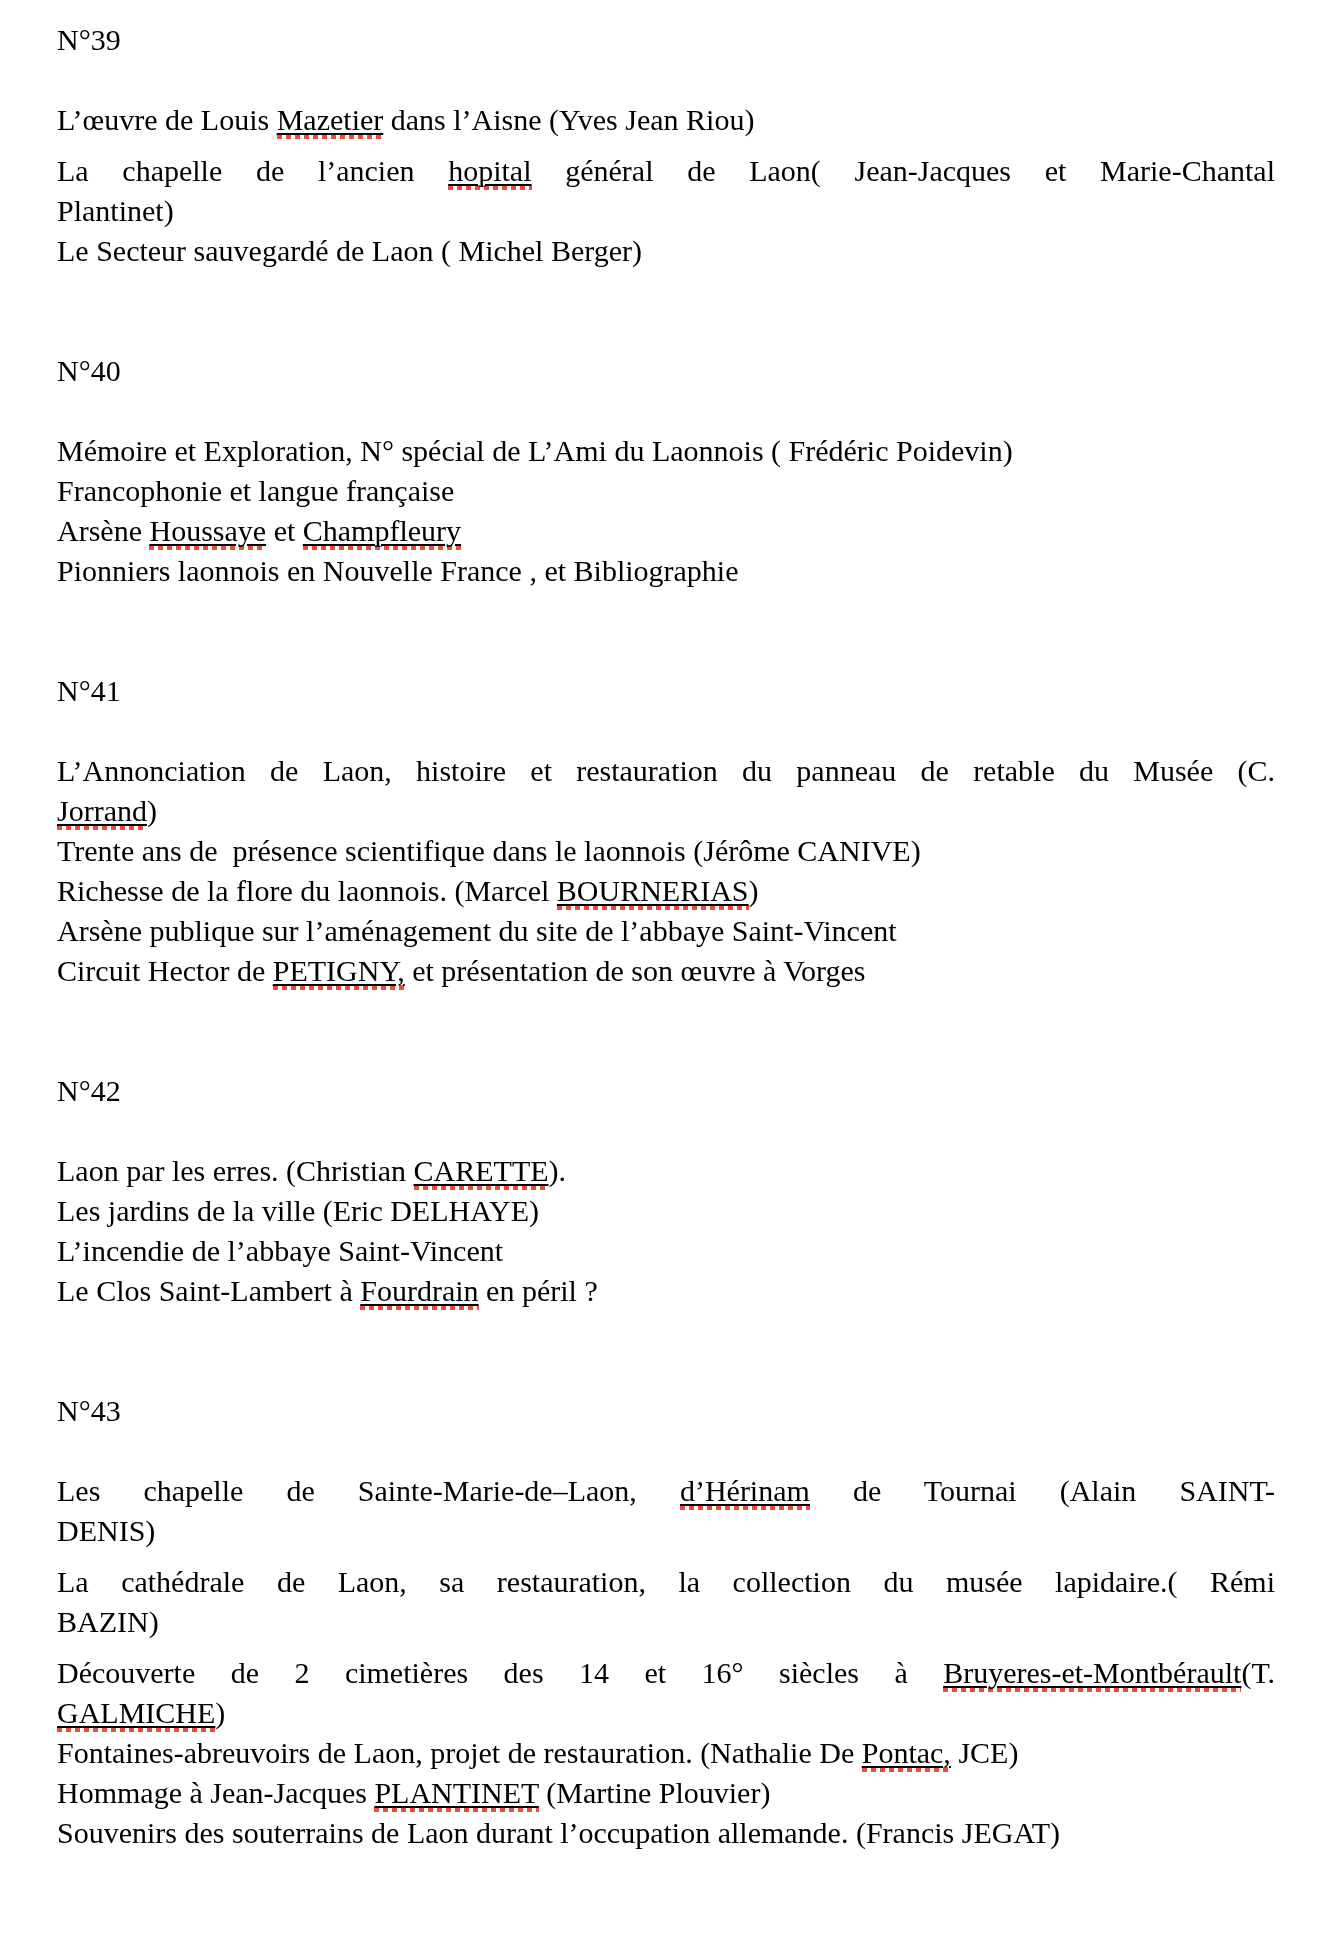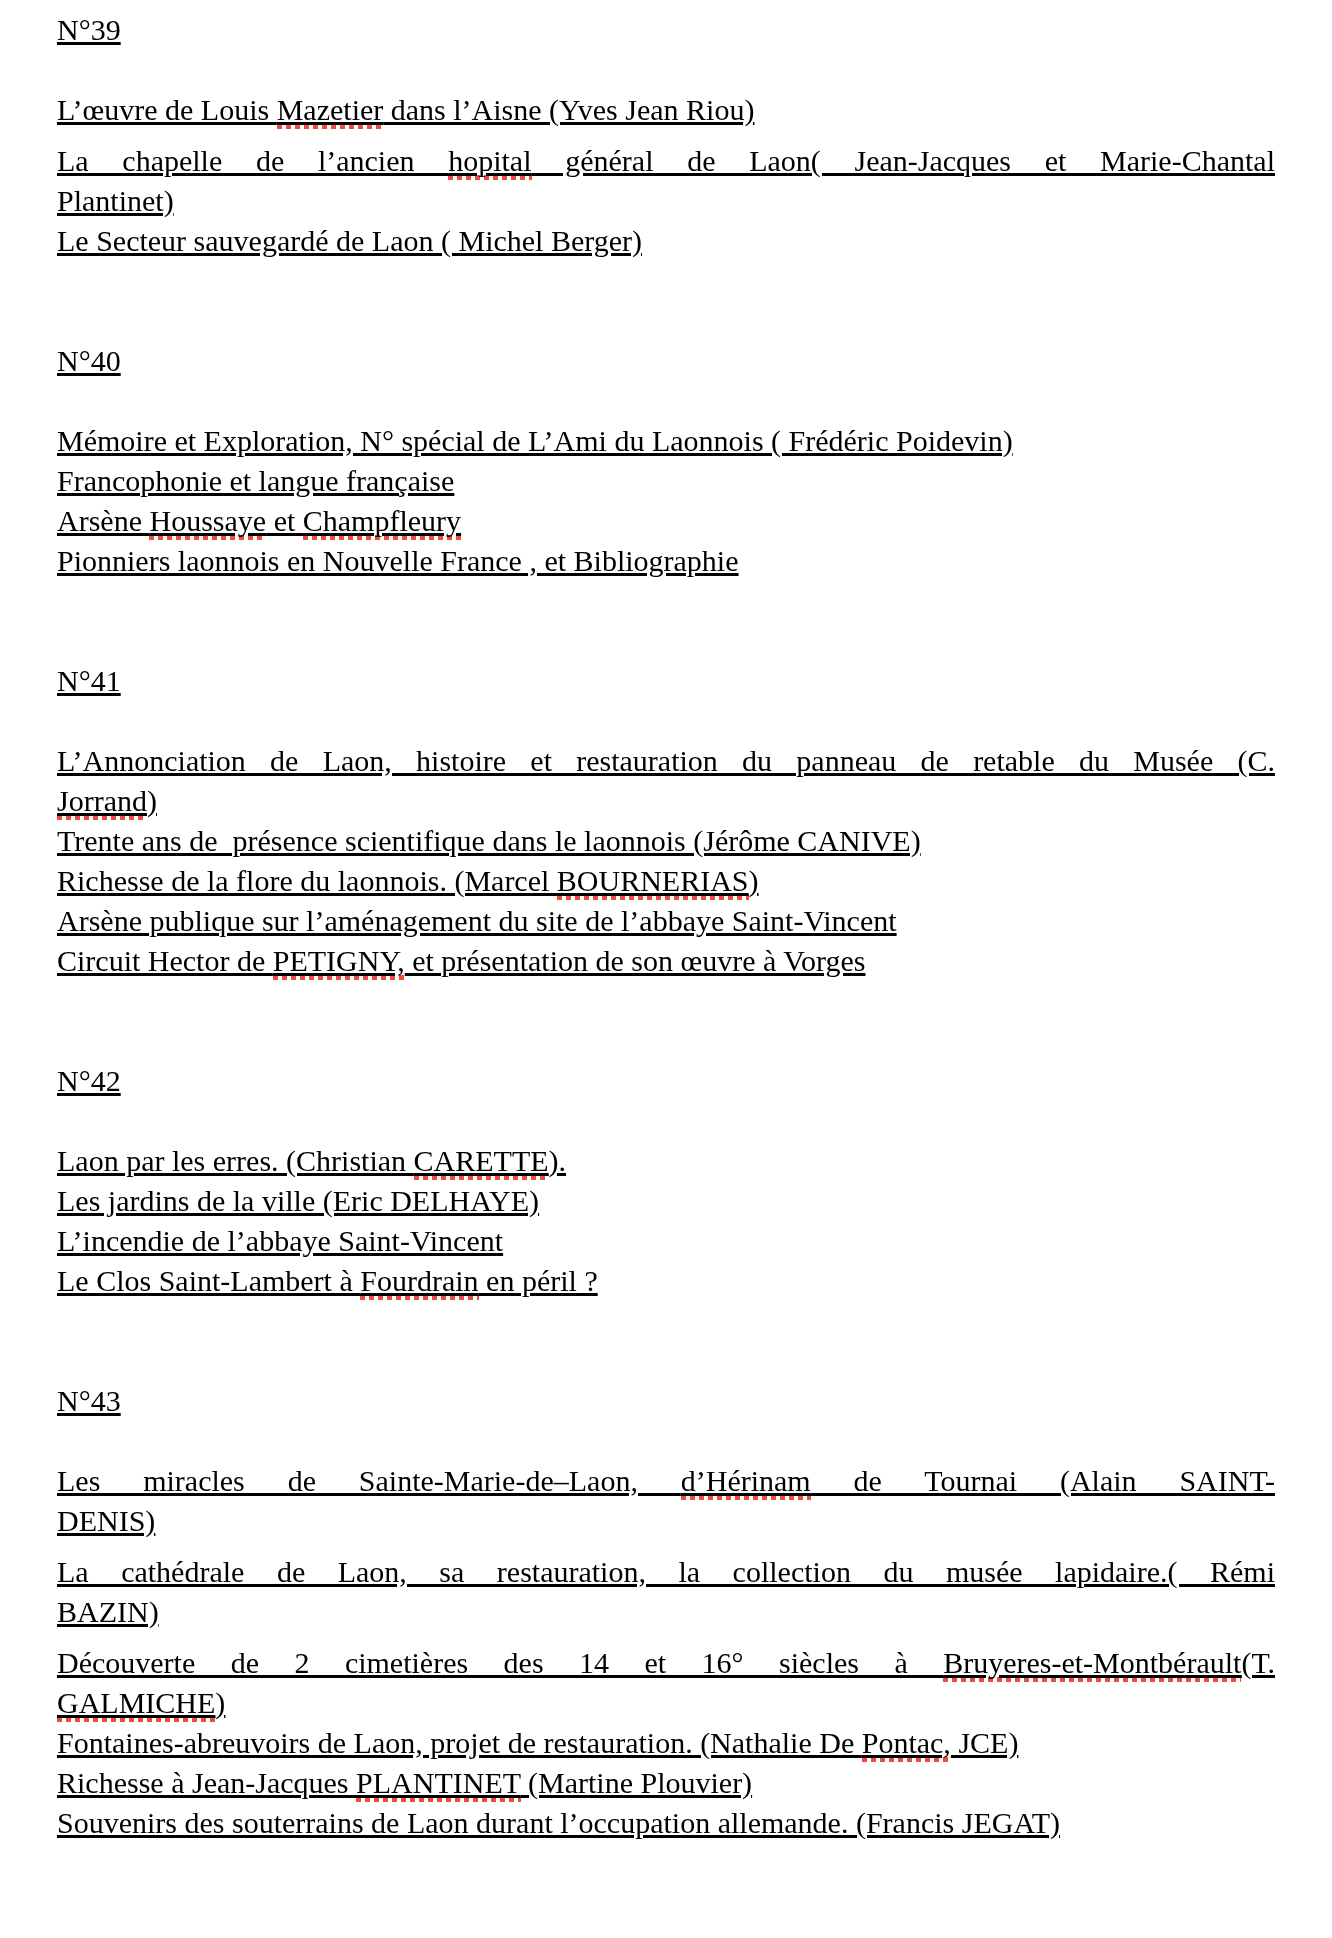--- a/index.html
+++ b/index.html
@@ -12,22 +12,21 @@
     background: var(--bg, #ffffff);
     color: var(--fg, #000000);
     font-family: "Liberation Serif", "DejaVu Serif", serif;
     font-size: 30px;
     overflow: hidden;
   }
   .page {
     box-sizing: border-box;
     width: 1332px;
     height: 1938px;
-    padding: 10px 57px 0 57px;
-    text-decoration: underline;
+    padding: 20px 57px 0 57px;
   }
   .section {
     margin-bottom: 80px; 
   }
   .section:last-child {
     margin-bottom: 0;
   }
   .line {
     line-height: 40px;
     min-height: 40px;
@@ -83,24 +82,24 @@
       </div>
       <div class="section">
         <div class="line heading">N°42</div>
         <div class="line"><span class="seg">Laon par les erres. (Christian </span><span class="sp">CARETTE</span><span class="seg">).</span></div>
         <div class="line"><span class="seg">Les jardins de la ville (Eric DELHAYE)</span></div>
         <div class="line"><span class="seg">L’incendie de l’abbaye Saint-Vincent</span></div>
         <div class="line"><span class="seg">Le Clos Saint-Lambert à </span><span class="sp">Fourdrain</span><span class="seg"> en péril ?</span></div>
       </div>
       <div class="section">
         <div class="line heading">N°43</div>
-        <div class="line just"><span class="seg">Les miracles de Sainte-Marie-de–Laon, </span><span class="sp">d’Hérinam</span><span class="seg"> de Tournai (Alain SAINT-</span></div>
+        <div class="line just"><span class="seg">Les chapelle de Sainte-Marie-de–Laon, </span><span class="sp">d’Hérinam</span><span class="seg"> de Tournai (Alain SAINT-</span></div>
         <div class="line"><span class="seg">DENIS)</span></div>
         <div class="line just"><span class="seg">La cathédrale de Laon, sa restauration, la collection du musée lapidaire.( Rémi</span></div>
         <div class="line"><span class="seg">BAZIN)</span></div>
         <div class="line just"><span class="seg">Découverte de 2 cimetières des 14 et 16° siècles à </span><span class="sp">Bruyeres-et-Montbérault</span><span class="seg">(T.</span></div>
         <div class="line"><span class="sp">GALMICHE</span><span class="seg">)</span></div>
         <div class="line"><span class="seg">Fontaines-abreuvoirs de Laon, projet de restauration. (Nathalie De </span><span class="sp">Pontac,</span><span class="seg"> JCE)</span></div>
-        <div class="line"><span class="seg">Richesse à Jean-Jacques </span><span class="sp">PLANTINET</span><span class="seg"> (Martine Plouvier)</span></div>
+        <div class="line"><span class="seg">Hommage à Jean-Jacques </span><span class="sp">PLANTINET</span><span class="seg"> (Martine Plouvier)</span></div>
         <div class="line"><span class="seg">Souvenirs des souterrains de Laon durant l’occupation allemande. (Francis JEGAT)</span></div>
       </div>
     </div>
 </div>
 
 </body></html>

